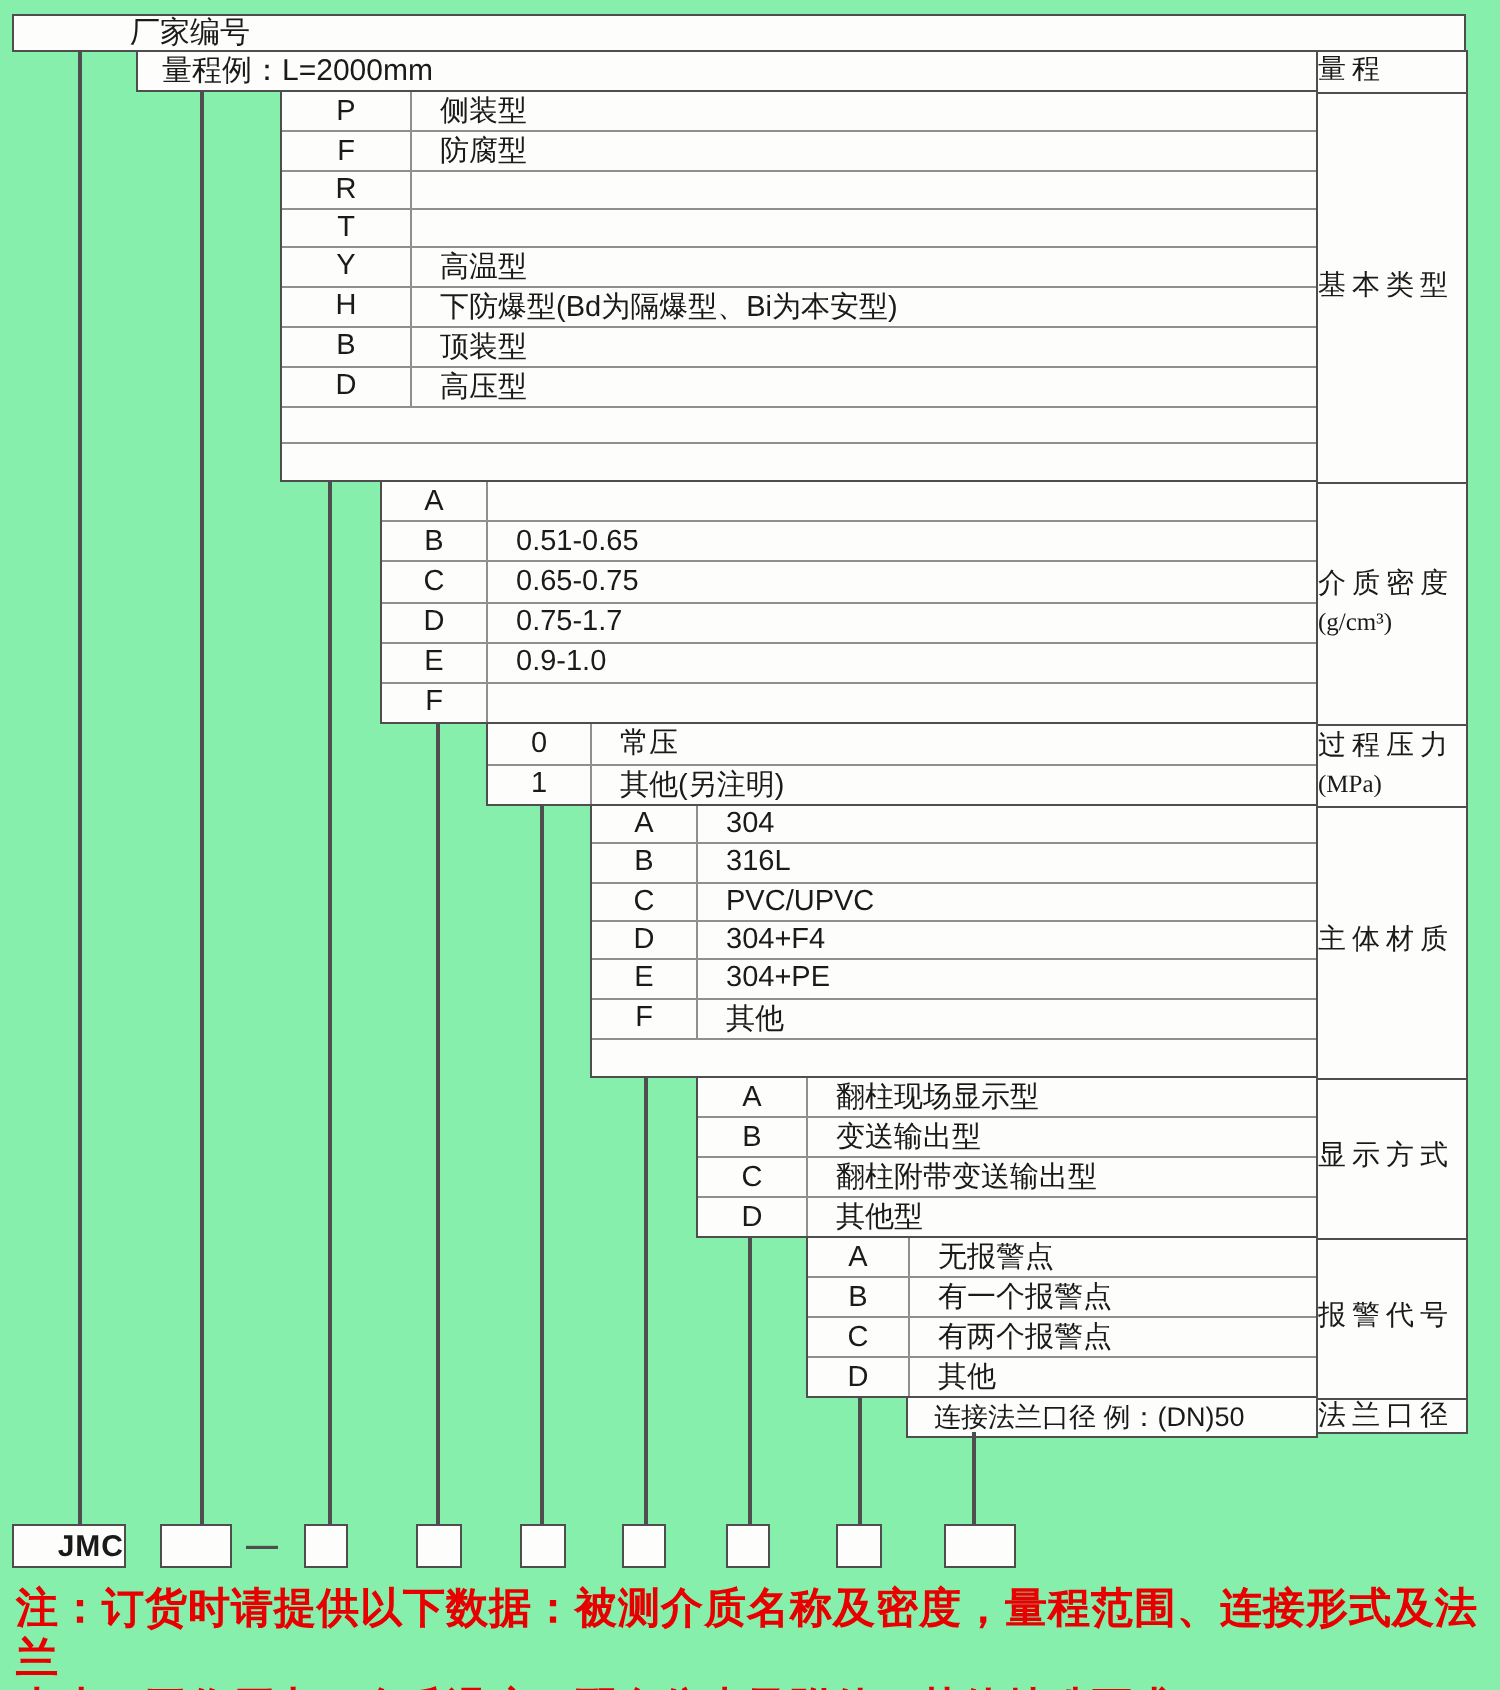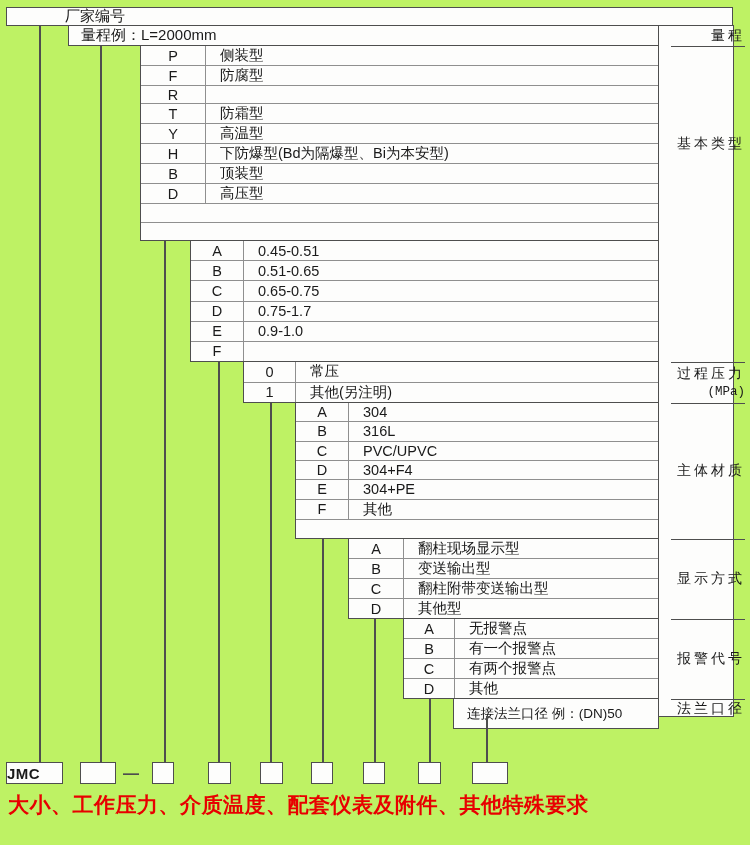--- a/index.html
+++ b/index.html
@@ -1,17 +1,17 @@
 <!DOCTYPE html>
 <html><head>
 <meta charset="utf-8">
 <style>
   html,body{margin:0;padding:0;background:#ffffff;}
   body{font-family:"Liberation Sans", sans-serif; color:#1a1a1a;}
-  .stage{position:relative;width:750px;height:845px;background:#bef264;overflow:hidden;}
+  .stage{position:relative;width:750px;height:845px;background:#86efac;overflow:hidden;}
   .abs{position:absolute;box-sizing:border-box;}
 
   
   .hdr-box{border:1.5px solid #4e4e4e;background:#fdfdfc;display:flex;align-items:center;font-size:15px;}
   .topbox{left:6px;top:7px;width:727px;height:19px;padding-left:58px;}
   .rangebox{left:68px;top:25px;width:591px;height:21px;padding-left:12px;}
 
   
   .section{border:1.5px solid #4e4e4e;display:flex;flex-direction:column;background:#fdfdfc;}
   .row{flex:1;display:flex;align-items:center;border-bottom:1px solid #8f8f8f;font-size:14.5px;}
@@ -25,42 +25,42 @@
   .sec-density {left:190px;top:240px;width:469px;height:122px;}
   .sec-density .code{width:52px;}
   .sec-pressure{left:243px;top:361px;width:416px;height:42px;}
   .sec-pressure .code{width:51px;}
   .sec-material{left:295px;top:402px;width:364px;height:137px;}
   .sec-material .code{width:52px;}
   .sec-display {left:348px;top:538px;width:311px;height:81px;}
   .sec-display .code{width:54px;}
   .sec-alarm   {left:403px;top:618px;width:256px;height:81px;}
   .sec-alarm .code{width:50px;}
-  .sec-flange  {left:453px;top:698px;width:206px;height:31px;border:1.5px solid #4e4e4e;display:flex;align-items:center;padding-left:13px;font-size:13.5px;background:#fdfdfc;white-space:nowrap;}
+  .sec-flange  {left:453px;top:698px;width:206px;height:21px;border:1.5px solid #4e4e4e;display:flex;align-items:center;padding-left:13px;font-size:13.5px;background:#fdfdfc;white-space:nowrap;}
 
   
   .labelcol{left:658px;top:25px;width:76px;height:692px;border:1.5px solid #4e4e4e;background:#fdfdfc;}
-  .lbl{position:absolute;left:0;width:100%;box-sizing:border-box;display:flex;flex-direction:column;align-items:flex-end;justify-content:center;
-       font-family:Liberation Mono, monospace;font-size:14px;letter-spacing:3px;border-top:1px solid #4e4e4e;text-align:center;line-height:1.35;margin-left:12px;}
+  .lbl{position:absolute;left:0;width:100%;box-sizing:border-box;display:flex;flex-direction:column;align-items:flex-start;justify-content:center;
+       font-family:Liberation Serif, serif;font-size:14px;letter-spacing:3px;border-top:1px solid #4e4e4e;text-align:center;line-height:1.35;}
   .lbl:first-child{border-top:none;}
   .lbl .unit{letter-spacing:0;font-size:12.5px;}
   .lbl-range   {top:0;height:20px;}
   .lbl-basic   {top:20px;height:195px;}
   .lbl-density {top:215px;height:121px;}
   .lbl-pressure{top:336px;height:41px;}
   .lbl-material{top:377px;height:136px;}
   .lbl-display {top:513px;height:80px;}
   .lbl-alarm   {top:593px;height:80px;}
   .lbl-flange  {top:673px;height:19px;}
 
   
   .vline{width:1.5px;background:#4e4e4e;}
 
   
-  .mbox{top:762px;height:22px;border:1.5px solid #4e4e4e;background:#fdfdfc;display:flex;align-items:center;justify-content:flex-start;}
+  .mbox{top:762px;height:22px;border:1.5px solid #4e4e4e;background:#fdfdfc;display:flex;align-items:center;justify-content:flex-end;}
   .jmc{font-weight:bold;font-size:15px;letter-spacing:0.5px;}
   .dash{top:763px;left:118px;width:26px;height:22px;display:flex;align-items:center;justify-content:center;color:#4e4e4e;font-weight:bold;font-size:16px;}
 
   
   .note{left:8px;top:792px;width:738px;color:#e80000;font-weight:bold;font-size:21px;line-height:25px;letter-spacing:0.5px;}
 </style>
 </head>
 <body>
 
 <div class="stage">
@@ -79,21 +79,20 @@
       </div>
     <div class="row">
         <div class="code">F</div>
         <div class="desc">防腐型</div>
       </div>
     <div class="row">
         <div class="code">R</div>
       </div>
     <div class="row">
         <div class="code">T</div>
-        <div class="desc">防霜型</div>
       </div>
     <div class="row">
         <div class="code">Y</div>
         <div class="desc">高温型</div>
       </div>
     <div class="row">
         <div class="code">H</div>
         <div class="desc">下防爆型(Bd为隔爆型、Bi为本安型)</div>
       </div>
     <div class="row">
@@ -108,21 +107,20 @@
         <div class="full"></div>
       </div>
     <div class="row empty">
         <div class="full"></div>
       </div>
   </div>
 
   <div class="abs section sec-density">
     <div class="row">
         <div class="code">A</div>
-        <div class="desc">0.45-0.51</div>
       </div>
     <div class="row">
         <div class="code">B</div>
         <div class="desc">0.51-0.65</div>
       </div>
     <div class="row">
         <div class="code">C</div>
         <div class="desc">0.65-0.75</div>
       </div>
     <div class="row">
@@ -220,20 +218,24 @@
   <div class="abs sec-flange">
     <span>连接法兰口径 例：(DN)50</span>
   </div>
 
   <div class="abs labelcol">
     <div class="lbl lbl-range">
         <span>量程</span>
       </div>
     <div class="lbl lbl-basic">
         <span>基本类型</span>
+      </div>
+    <div class="lbl lbl-density">
+        <span>介质密度</span>
+        <span class="unit">(g/cm³)</span>
       </div>
     <div class="lbl lbl-pressure">
         <span>过程压力</span>
         <span class="unit">(MPa)</span>
       </div>
     <div class="lbl lbl-display">
         <span>显示方式</span>
       </div>
     <div class="lbl lbl-material">
         <span>主体材质</span>
@@ -265,16 +267,17 @@
     </div>
   <div class="abs mbox" style="left:152px;width:22px;"></div>
   <div class="abs mbox" style="left:208px;width:23px;"></div>
   <div class="abs mbox" style="left:260px;width:23px;"></div>
   <div class="abs mbox" style="left:311px;width:22px;"></div>
   <div class="abs mbox" style="left:363px;width:22px;"></div>
   <div class="abs mbox" style="left:418px;width:23px;"></div>
   <div class="abs mbox" style="left:472px;width:36px;"></div>
 
   <div class="abs note">
+    <div>注：订货时请提供以下数据：被测介质名称及密度，量程范围、连接形式及法兰</div>
     <div>大小、工作压力、介质温度、配套仪表及附件、其他特殊要求</div>
   </div>
 
 </div>
 
 </body></html>

